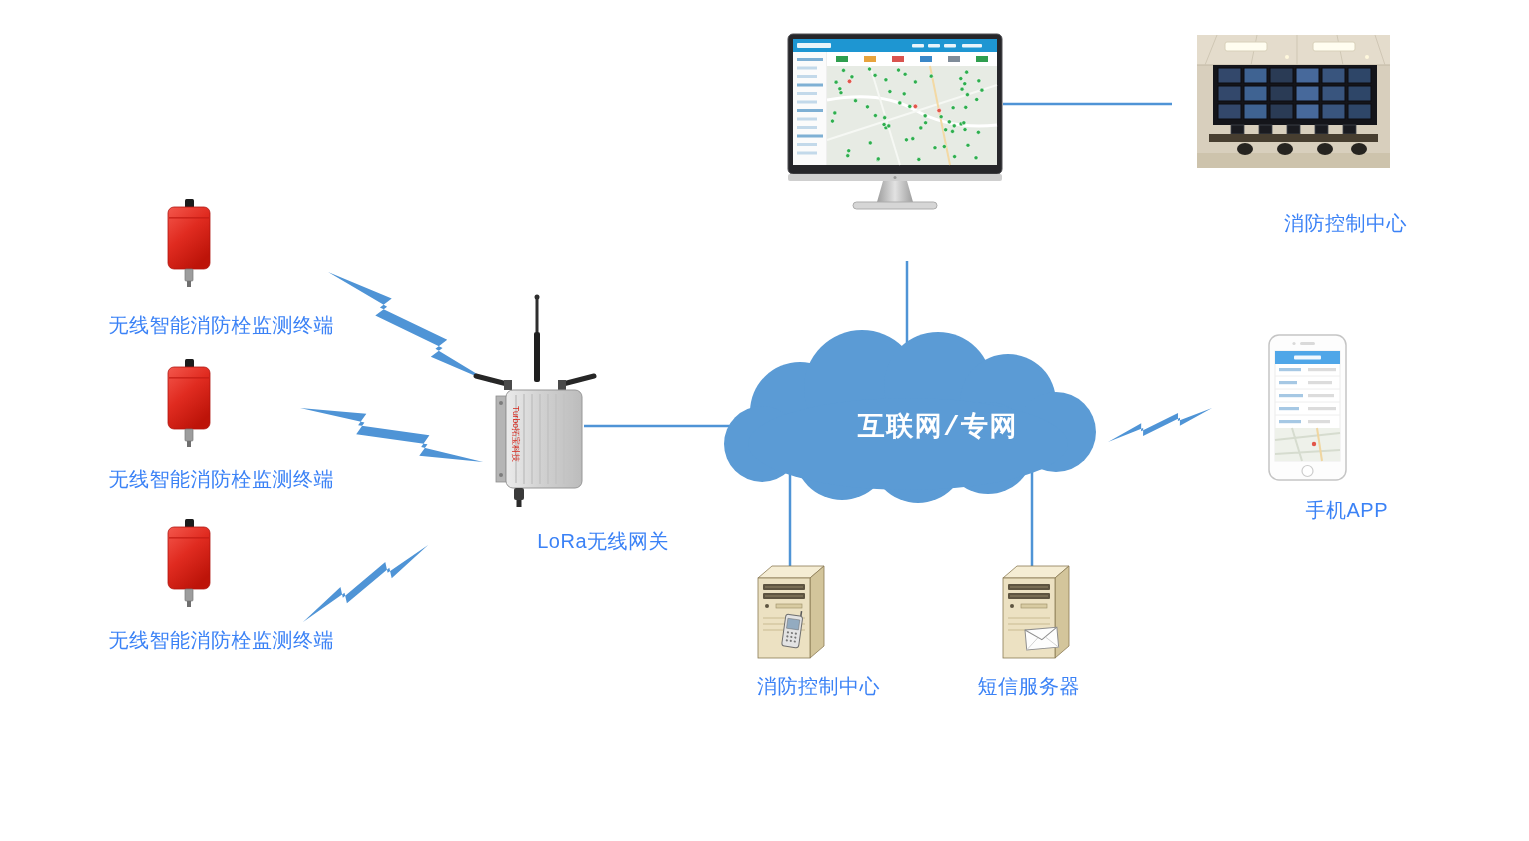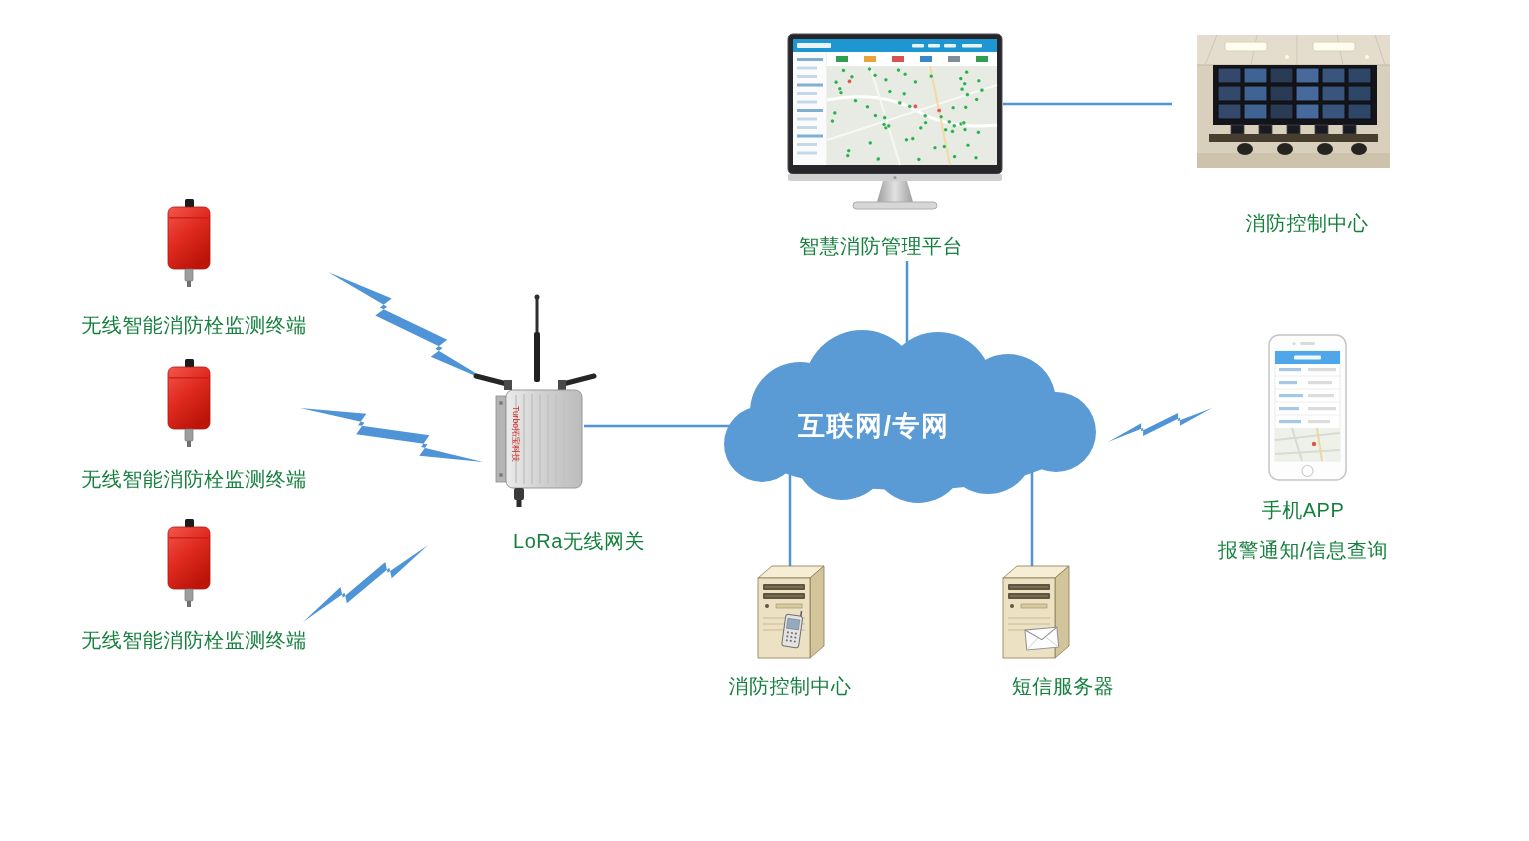--- a/index.html
+++ b/index.html
@@ -1,23 +1,23 @@
 <!DOCTYPE html>
 <html><head>
 <meta charset="utf-8">
 <style>
   html,body{margin:0;padding:0;background:#fff;}
   .canvas{position:relative;width:1529px;height:841px;background:#ffffff;overflow:hidden;
           font-family:"Liberation Sans","DejaVu Sans",sans-serif;}
   .layer{position:absolute;left:0;top:0;}
   .dev{position:absolute;}
-  .lbl{position:absolute;text-align:center;font-size:20px;font-weight:500;color:#15803d;
+  .lbl{position:absolute;text-align:right;font-size:20px;font-weight:500;color:#3b82f6;
        letter-spacing:0.5px;line-height:1.2;}
-  .cloud-lbl{position:absolute;text-align:left;font-size:27px;font-weight:700;color:#ffffff;
-       letter-spacing:1.5px;}
+  .cloud-lbl{position:absolute;text-align:right;font-size:27px;font-weight:700;color:#ffffff;
+       letter-spacing:1.5px;font-family:Liberation Mono, monospace;}
 </style>
 </head>
 <body>
 
 <div class="canvas">
 
   <svg class="layer" width="1529" height="841" viewBox="0 0 1529 841">
     <defs>
       <path id="boltShape" d="M0,0 L77,20 L65,32 L147,58 L135,70 L205,100 L131,80 L143,68 L61,42 L73,30 Z"></path>
       <linearGradient id="redGrad" x1="0" y1="0" x2="0.6" y2="1">
@@ -367,21 +367,19 @@
       <rect x="0" y="0" width="32" height="20" fill="#fdfdfd" stroke="#8e8e8e" stroke-width="1"></rect>
       <path d="M0,0 L16,11 L32,0" fill="none" stroke="#8e8e8e" stroke-width="1"></path>
       <path d="M0,20 L12,9 M32,20 L20,9" fill="none" stroke="#c9c9c9" stroke-width="0.8"></path>
     </g>
   </svg>
 
   <div class="lbl" style="left:54px;top:313px;width:280px">无线智能消防栓监测终端</div>
   <div class="lbl" style="left:54px;top:467px;width:280px">无线智能消防栓监测终端</div>
   <div class="lbl" style="left:54px;top:628px;width:280px">无线智能消防栓监测终端</div>
   <div class="lbl" style="left:489px;top:529px;width:180px">LoRa无线网关</div>
-  <div class="lbl" style="left:765px;top:234px;width:232px">智慧消防管理平台</div>
   <div class="lbl" style="left:1207px;top:211px;width:200px">消防控制中心</div>
   <div class="cloud-lbl" style="left:798px;top:408px;width:220px">互联网/专网</div>
   <div class="lbl" style="left:1218px;top:498px;width:170px">手机APP</div>
-  <div class="lbl" style="left:1193px;top:538px;width:220px">报警通知/信息查询</div>
   <div class="lbl" style="left:700px;top:674px;width:180px">消防控制中心</div>
-  <div class="lbl" style="left:973px;top:674px;width:180px">短信服务器</div>
+  <div class="lbl" style="left:900px;top:674px;width:180px">短信服务器</div>
 
 </div>
 
 </body></html>

